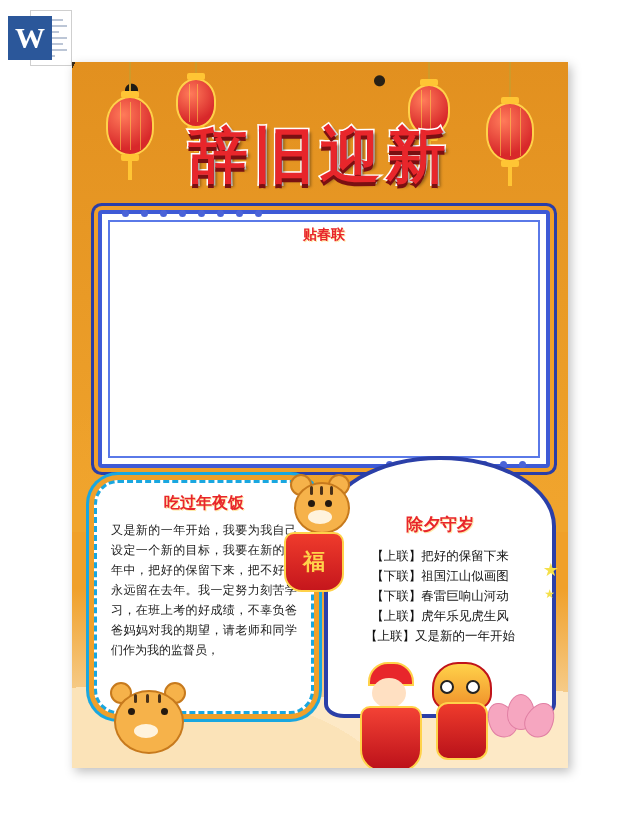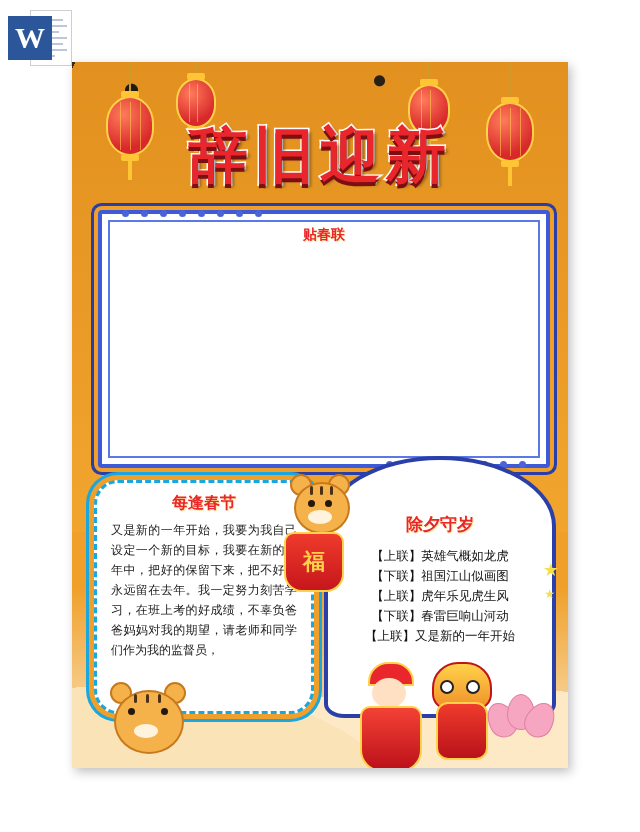--- a/index.html
+++ b/index.html
@@ -514,31 +514,31 @@
         <div class="dot"></div>
     </div>
 
     <div id="sec-chunlian">
       <div class="sec-heading red">贴春联</div>
     </div>
 
   </div>
 
   <div id="outlook-box">
-    <div class="title">每逢春节</div>
+    <div class="title">吃过年夜饭</div>
     <div class="body-text">又是新的一年开始，我要为我自己设定一个新的目标，我要在新的一年中，把好的保留下来，把不好的永远留在去年。我一定努力刻苦学习，在班上考的好成绩，不辜负爸爸妈妈对我的期望，请老师和同学们作为我的监督员，</div>
   </div>
 
   <div id="blessing-box">
     <div class="title">除夕守岁</div>
     <ul>
-      <li>【上联】英雄气概如龙虎</li>
+      <li>【上联】把好的保留下来</li>
       <li>【下联】祖国江山似画图</li>
+      <li>【下联】春雷巨响山河动</li>
       <li>【上联】虎年乐见虎生风</li>
-      <li>【下联】春雷巨响山河动</li>
       <li>【上联】又是新的一年开始</li>
     </ul>
     <div class="star" style="right:-10px; top:96px;">★</div>
     <div class="star" style="right:-6px; top:124px; font-size:12px;">★</div>
   </div>
 
   <div class="tiger-head" style="left:216px; top:412px;">
     <div class="ear l"></div>
       <div class="ear r"></div>
     <div class="face"></div>

